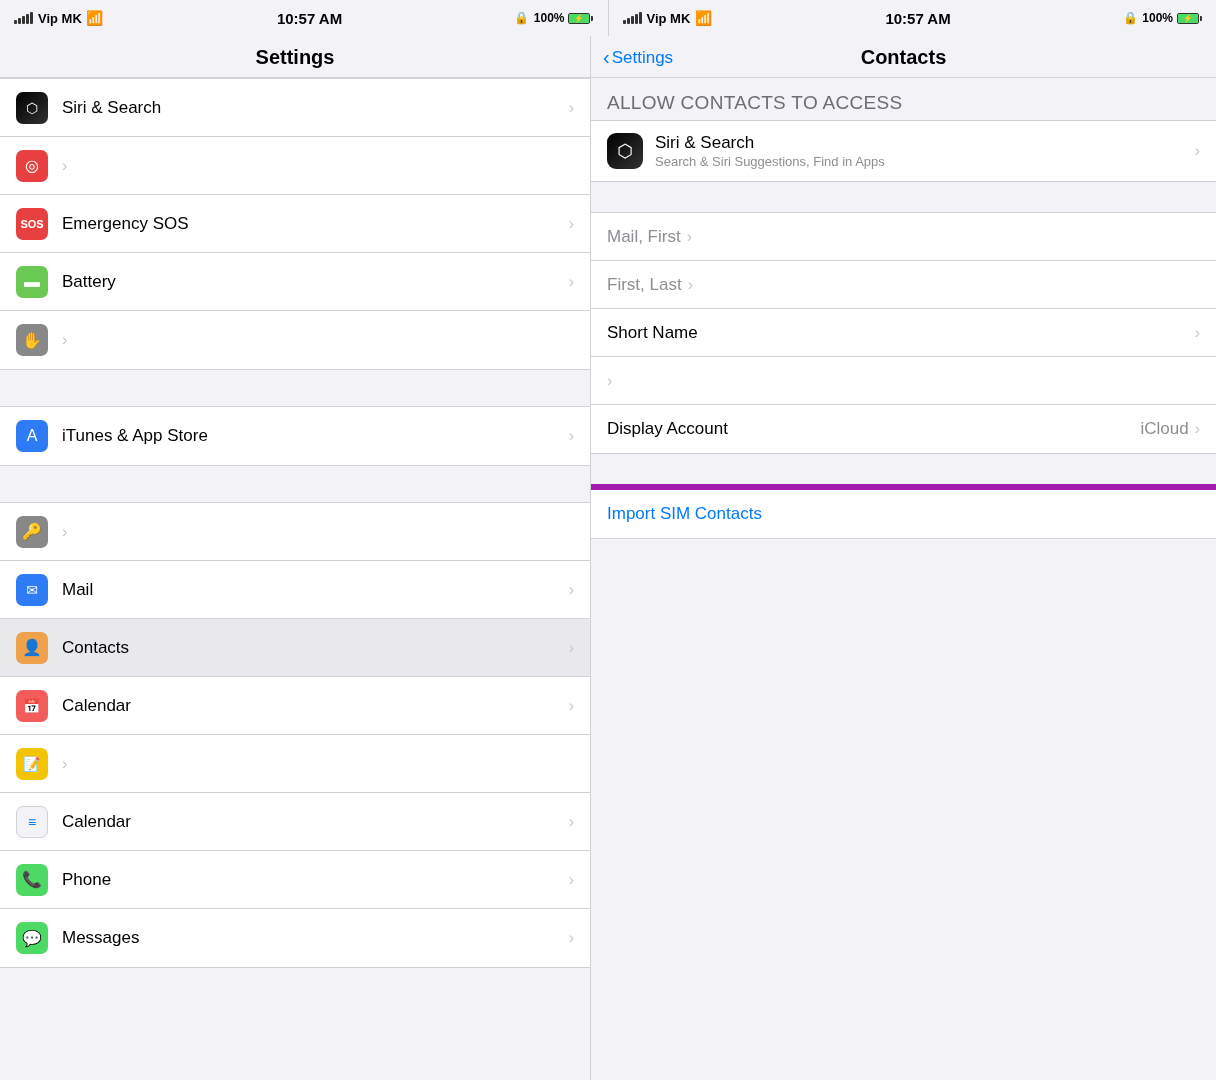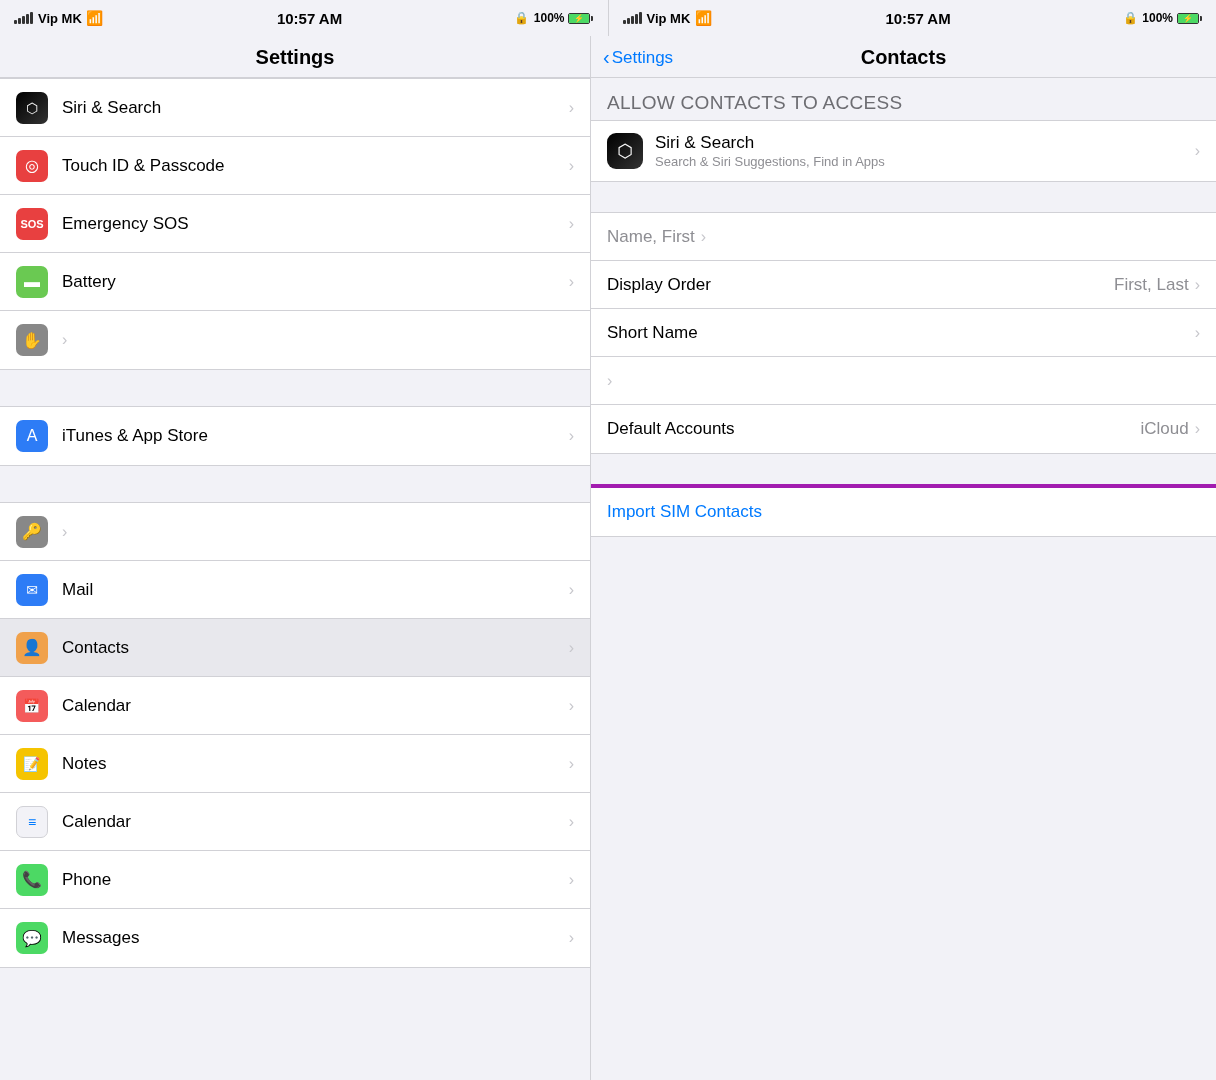--- a/index.html
+++ b/index.html
@@ -281,21 +281,21 @@
       color: #000;
     }
     .simple-row-value {
       font-size: 17px;
       color: #8e8e93;
       margin-right: 6px;
     }
 
     .import-section {
       background: #fff;
-      border-top: 4px solid #a21caf;
+      border-top: 6px solid #a21caf;
       border-bottom: 1px solid #d1d1d6;
     }
     .import-row {
       display: flex;
       align-items: center;
       padding: 0 16px;
       height: 48px;
       cursor: pointer;
     }
     .import-label {
@@ -389,21 +389,20 @@
           <div class="row-icon icon-siri" style="background: linear-gradient(135deg,#000,#333);">
             <span style="color:#fff;font-size:14px;">⬡</span>
           </div>
           <span class="row-label">Siri &amp; Search</span>
           <span class="chevron">›</span>
         </div>
         <div class="settings-row">
           <div class="row-icon icon-touch">
             <span style="color:#fff;font-size:16px;">◎</span>
           </div>
-          <span class="row-label">Touch ID &amp; Passcode</span>
           <span class="chevron">›</span>
         </div>
         <div class="settings-row">
           <div class="row-icon icon-sos">
             <span style="color:#fff;font-size:11px;font-weight:800;">SOS</span>
           </div>
           <span class="row-label">Emergency SOS</span>
           <span class="chevron">›</span>
         </div>
         <div class="settings-row">
@@ -460,21 +459,20 @@
           <div class="row-icon icon-calendar" style="background:#f45b5b;">
             <span style="color:#fff;font-size:14px;">📅</span>
           </div>
           <span class="row-label">Calendar</span>
           <span class="chevron">›</span>
         </div>
         <div class="settings-row">
           <div class="row-icon icon-notes">
             <span style="color:#fff;font-size:14px;">📝</span>
           </div>
-          <span class="row-label">Notes</span>
           <span class="chevron">›</span>
         </div>
         <div class="settings-row">
           <div class="row-icon icon-reminders">
             <span style="color:#007aff;font-size:14px;">≡</span>
           </div>
           <span class="row-label">Calendar</span>
           <span class="chevron">›</span>
         </div>
         <div class="settings-row">
@@ -519,37 +517,36 @@
             <div class="contacts-row-sub">Search &amp; Siri Suggestions, Find in Apps</div>
           </div>
           <span class="chevron">›</span>
         </div>
       </div>
 
       <div style="height:30px;background:#f2f2f7;"></div>
 
       <div class="contacts-group">
         <div class="simple-row">
-          <span class="simple-row-value">Name, First</span>
+          <span class="simple-row-value">Mail, First</span>
           <span class="chevron">›</span>
         </div>
         <div class="simple-row">
-          <span class="simple-row-label">Display Order</span>
           <span class="simple-row-value">First, Last</span>
           <span class="chevron">›</span>
         </div>
         <div class="simple-row">
           <span class="simple-row-label">Short Name</span>
           <span class="chevron">›</span>
         </div>
         <div class="simple-row">
           <span class="chevron">›</span>
         </div>
         <div class="simple-row">
-          <span class="simple-row-label">Default Accounts</span>
+          <span class="simple-row-label">Display Account</span>
           <span class="simple-row-value">iCloud</span>
           <span class="chevron">›</span>
         </div>
       </div>
 
       <div style="height:30px;background:#f2f2f7;"></div>
 
       <div class="import-section">
         <div class="import-row">
           <span class="import-label">Import SIM Contacts</span>

